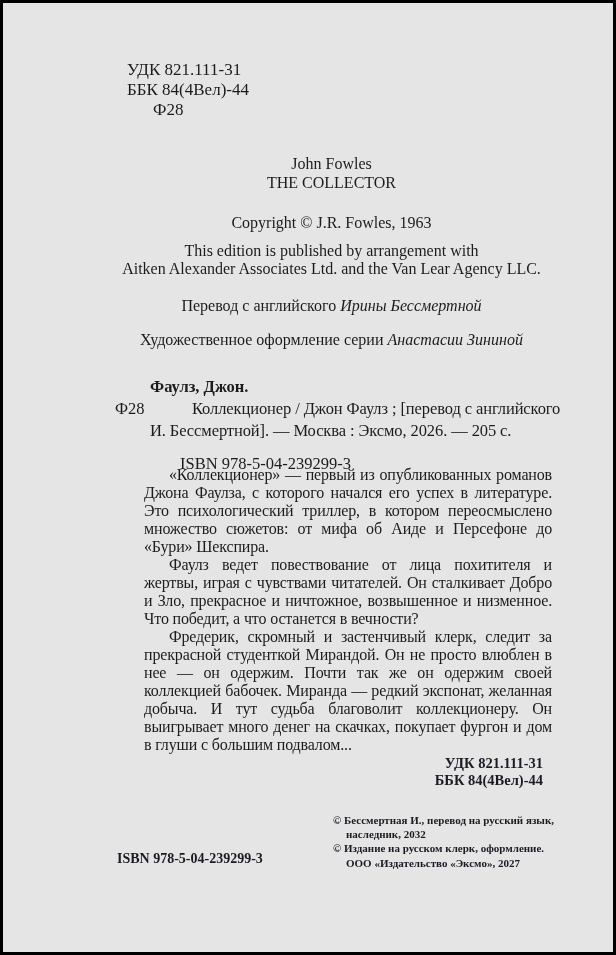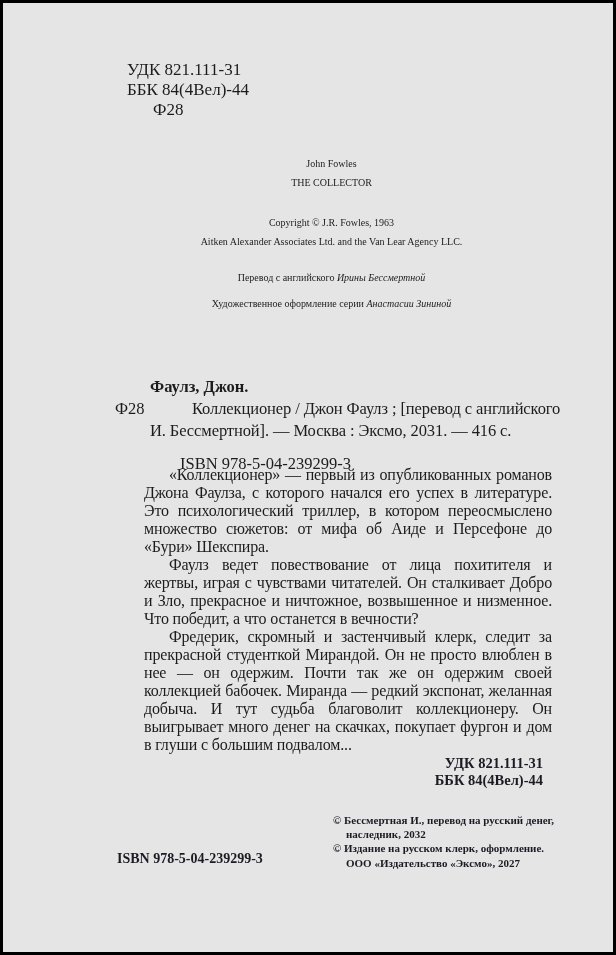--- a/index.html
+++ b/index.html
@@ -25,27 +25,27 @@
     white-space: nowrap;
   }
   .top-codes .sign { margin-left: 26px; }
 
   
   .title-block {
     position: absolute;
     left: 112px; top: 152px;
     width: 433px;
     text-align: center;
-    font-size: 10px;
+    font-size: 16px;
     line-height: 18.5px;
   }
   .tb-copy   { margin-top: 22px; }
   .tb-ed1    { margin-top: 9px; }
   .tb-trans  { margin-top: 18px; }
-  .tb-design { margin-top: 7px; }
+  .tb-design { margin-top: 16px; }
 
   
   .bib-block {
     position: absolute;
     left: 112px; top: 373px;
     width: 436px;
     font-size: 16.5px;
     line-height: 21.5px;
   }
   .bib-heading { margin-left: 35px; font-weight: bold; line-height: 22px; }
@@ -108,57 +108,58 @@
   <div class="top-codes">
     <div>УДК 821.111-31</div>
     <div>ББК 84(4Вел)-44</div>
     <div class="sign">Ф28</div>
   </div>
 
   <div class="title-block">
     <div class="tb-author">John Fowles</div>
     <div class="tb-title">THE COLLECTOR</div>
     <div class="tb-copy">Copyright © J.R. Fowles, 1963</div>
+    <div class="tb-ed1">This edition is published by arrangement with</div>
     <div class="tb-ed2">Aitken Alexander Associates Ltd. and the Van Lear Agency LLC.</div>
     <div class="tb-trans">
       <span>Перевод с английского</span>
       <span class="it">Ирины Бессмертной</span>
     </div>
     <div class="tb-design">
       <span>Художественное оформление серии</span>
       <span class="it">Анастасии Зининой</span>
     </div>
   </div>
 
   <div class="bib-block">
     <div class="bib-heading">Фаулз, Джон.</div>
     <div class="card">
       <span class="card-sign">Ф28</span>
       <div class="card-line1">Коллекционер / Джон Фаулз ; [перевод с английского</div>
-      <div class="card-line2">И. Бессмертной]. — Москва : Эксмо, 2031. — 416 с.</div>
+      <div class="card-line2">И. Бессмертной]. — Москва : Эксмо, 2026. — 205 с.</div>
     </div>
     <div class="bib-isbn">ISBN 978-5-04-239299-3</div>
   </div>
 
   <div class="annotation">
     <p>«Коллекционер» — первый из опубликованных романов Джона Фаулза, с которого начался его успех в литературе. Это психологический триллер, в котором переосмыслено множество сюжетов: от мифа об Аиде и Персефоне до «Бури» Шекспира.</p>
     <p>Фаулз ведет повествование от лица похитителя и жертвы, играя с чувствами читателей. Он сталкивает Добро и Зло, прекрасное и ничтожное, возвышенное и низменное. Что победит, а что останется в вечности?</p>
     <p>Фредерик, скромный и застенчивый клерк, следит за прекрасной студенткой Мирандой. Он не просто влюблен в нее — он одержим. Почти так же он одержим своей коллекцией бабочек. Миранда — редкий экспонат, желанная добыча. И тут судьба благоволит коллекционеру. Он выигрывает много денег на скачках, покупает фургон и дом в глуши с большим подвалом...</p>
   </div>
 
   <div class="codes-right">
     <div>УДК 821.111-31</div>
     <div>ББК 84(4Вел)-44</div>
   </div>
 
   <div class="footer-isbn">ISBN 978-5-04-239299-3</div>
 
   <div class="footer-copy">
     <div class="c-entry">
-      <div class="c-line">© Бессмертная И., перевод на русский денег,</div>
+      <div class="c-line">© Бессмертная И., перевод на русский язык,</div>
       <div class="cont">наследник, 2032</div>
     </div>
     <div class="c-entry">
       <div class="c-line">© Издание на русском клерк, оформление.</div>
       <div class="cont">ООО «Издательство «Эксмо», 2027</div>
     </div>
   </div>
 
 </div>
 

